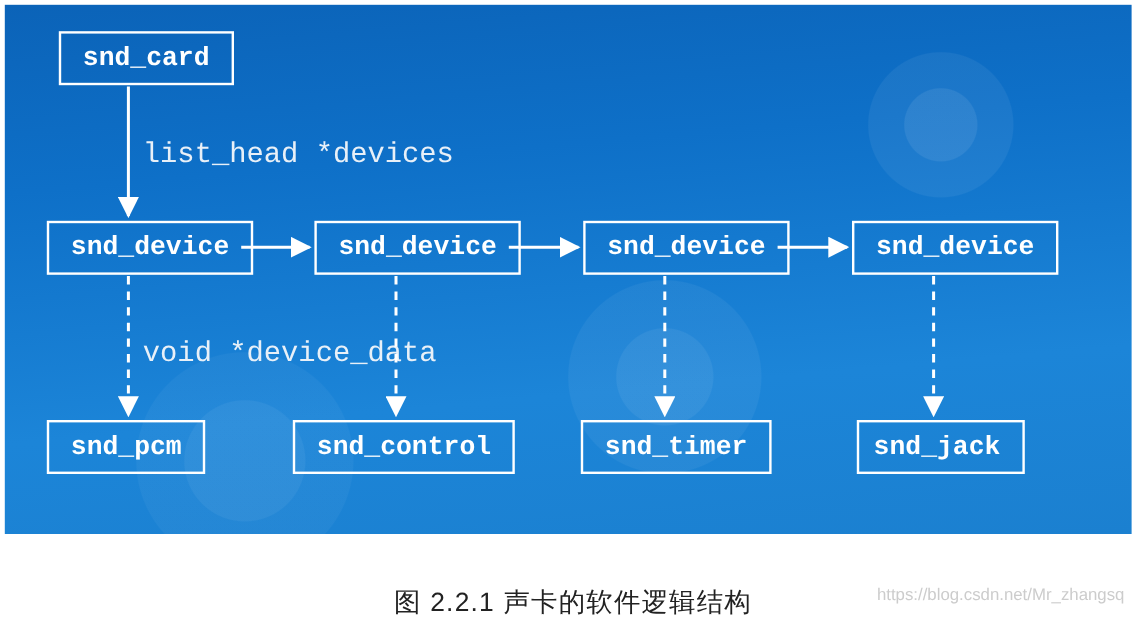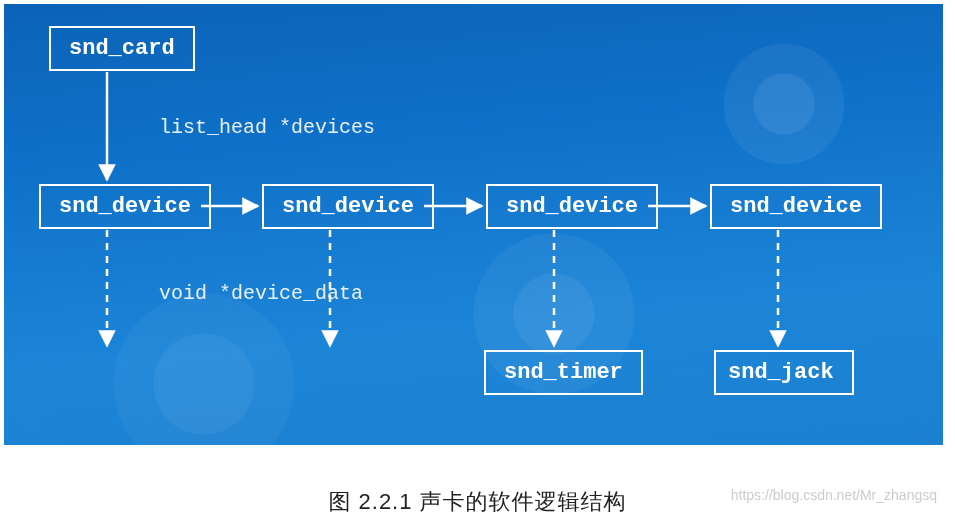--- a/index.html
+++ b/index.html
@@ -33,23 +33,22 @@
     font-weight: bold;
     font-size: 22px;
     padding: 8px 18px;
     background: transparent;
     white-space: nowrap;
   }
   .edge-label {
     position: absolute;
     color: #e8f0f8;
     font-family: "Courier New", monospace;
-    font-size: 20px;
+    font-size: 24px;
     white-space: nowrap;
-    margin-left: 40px;
   }
   svg.overlay {
     position: absolute;
     top: 0;
     left: 0;
     width: 939px;
     height: 441px;
     pointer-events: none;
   }
   .caption {
@@ -74,20 +73,22 @@
 
 <div class="diagram-bg">
 
   <div class="node" style="left:45px; top:22px;">snd_card</div>
 
   <div class="node" style="left:35px;  top:180px;">snd_device</div>
   <div class="node" style="left:258px; top:180px;">snd_device</div>
   <div class="node" style="left:482px; top:180px;">snd_device</div>
   <div class="node" style="left:706px; top:180px;">snd_device</div>
 
+  <div class="node" style="left:35px;  top:346px;">snd_pcm</div>
+  <div class="node" style="left:240px; top:346px;">snd_control</div>
   <div class="node" style="left:480px; top:346px;">snd_timer</div>
   <div class="node" style="left:710px; top:346px;padding-left:12px;">snd_jack</div>
 
   <div class="edge-label" style="left:115px; top:112px;">list_head *devices</div>
   <div class="edge-label" style="left:115px; top:278px;">void *device_data</div>
 
   <svg class="overlay">
     <defs>
       <marker id="arrow" viewBox="0 0 10 10" refX="9" refY="5" markerWidth="7" markerHeight="7" orient="auto-start-reverse">
         <path d="M 0 0 L 10 5 L 0 10 z" fill="#ffffff"></path>

